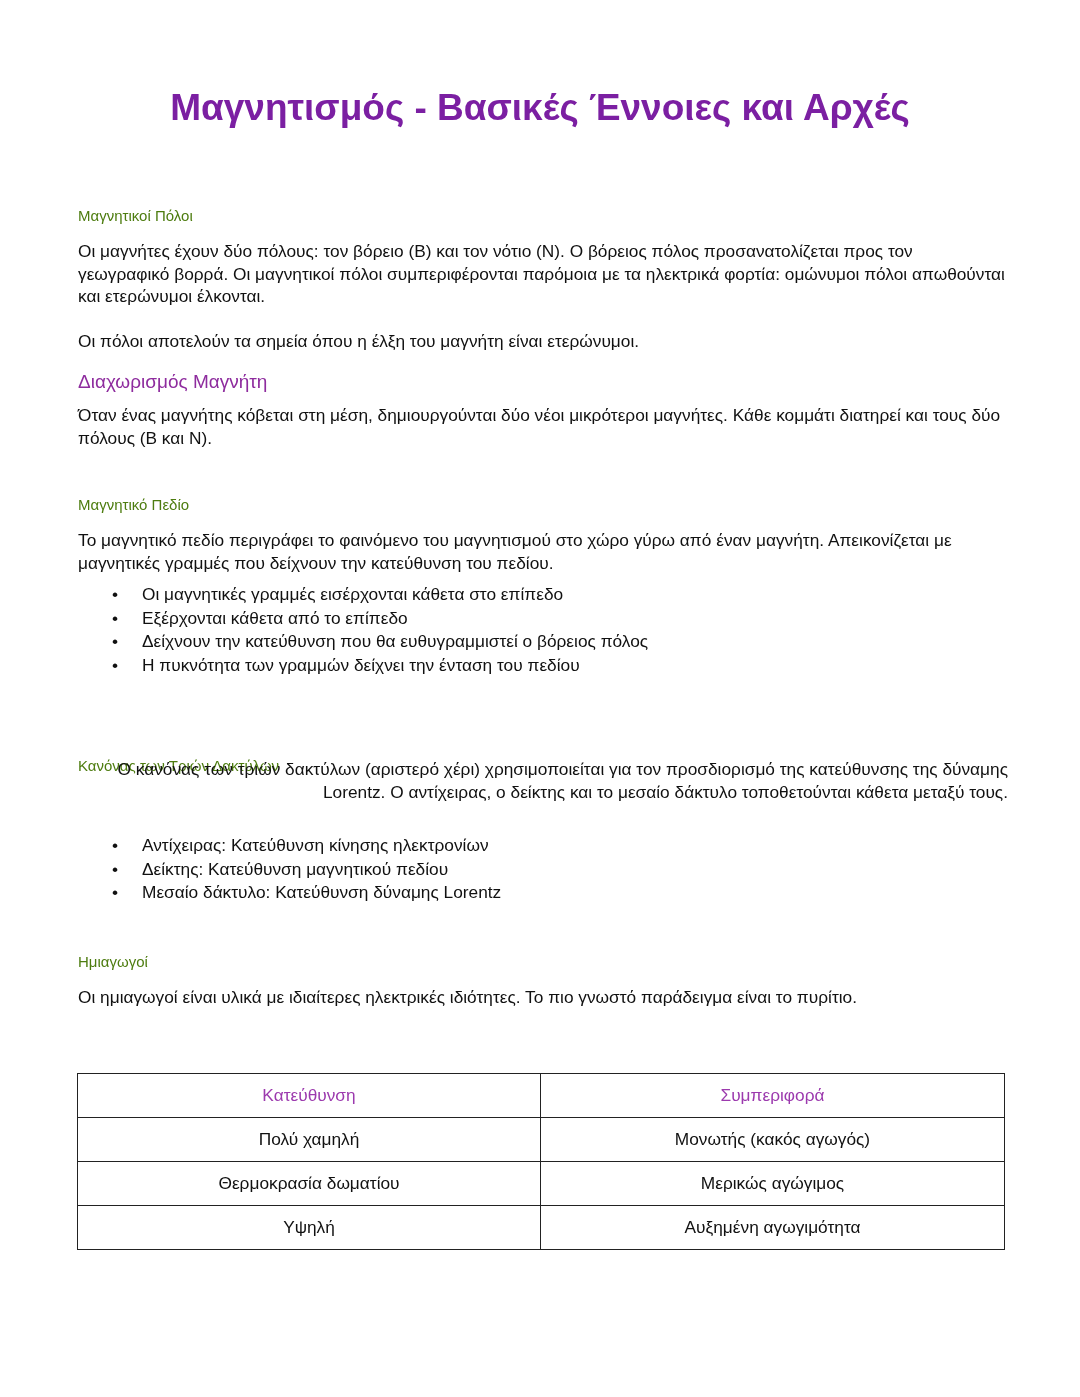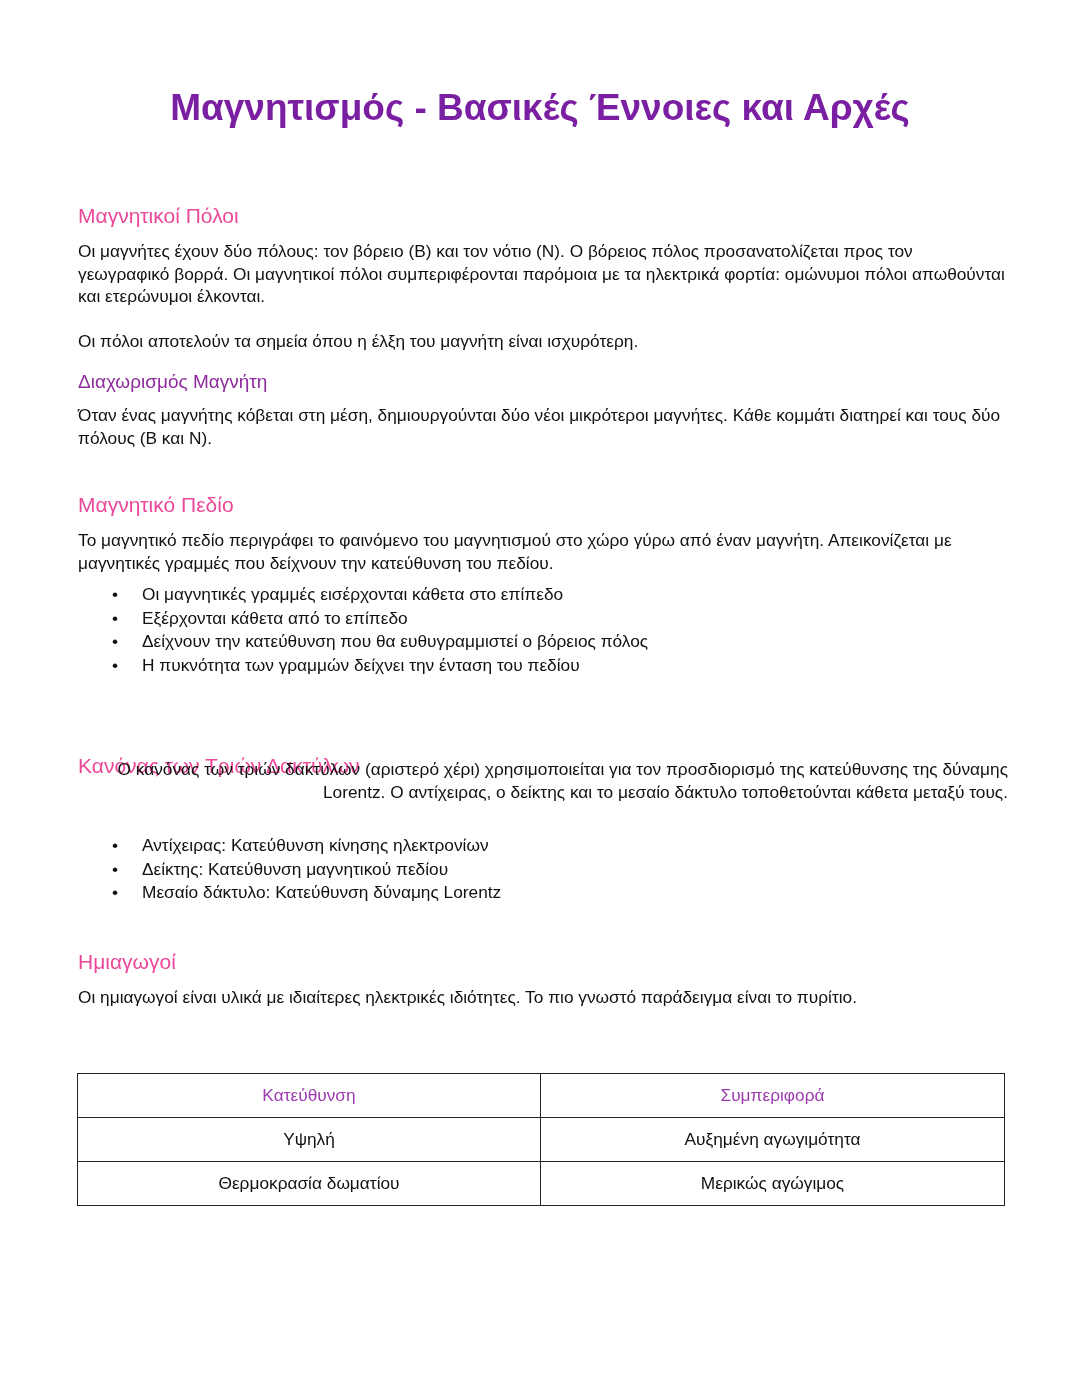--- a/index.html
+++ b/index.html
@@ -38,23 +38,23 @@
     .content {
       position: absolute;
       left: 78px;
       top: 0;
       width: 930px;
     }
     h2.section {
       position: absolute;
       left: 0;
       margin: 0;
-      font-size: 21px;
+      font-size: 15px;
       font-weight: normal;
-      color: #ec4899;
+      color: #4d7c0f;
       line-height: 28px;
       white-space: nowrap;
     }
     h3.subsection {
       position: absolute;
       left: 0;
       margin: 0;
       font-size: 19px;
       font-weight: normal;
       color: #8e2c9e;
@@ -120,21 +120,21 @@
 <body>
 
 <div class="page">
 
   <h1 class="title">Μαγνητισμός - Βασικές Έννοιες και Αρχές</h1>
 
   <div class="content">
 
     <h2 class="section" style="top:202px;">Μαγνητικοί Πόλοι</h2>
     <p class="para" style="top:240px;">Οι μαγνήτες έχουν δύο πόλους: τον βόρειο (Β) και τον νότιο (Ν). Ο βόρειος πόλος προσανατολίζεται προς τον γεωγραφικό βορρά. Οι μαγνητικοί πόλοι συμπεριφέρονται παρόμοια με τα ηλεκτρικά φορτία: ομώνυμοι πόλοι απωθούνται και ετερώνυμοι έλκονται.</p>
-    <p class="para" style="top:330px;">Οι πόλοι αποτελούν τα σημεία όπου η έλξη του μαγνήτη είναι ισχυρότερη.</p>
+    <p class="para" style="top:330px;">Οι πόλοι αποτελούν τα σημεία όπου η έλξη του μαγνήτη είναι ετερώνυμοι.</p>
 
     <h3 class="subsection" style="top:369px;">Διαχωρισμός Μαγνήτη</h3>
     <p class="para" style="top:404px;">Όταν ένας μαγνήτης κόβεται στη μέση, δημιουργούνται δύο νέοι μικρότεροι μαγνήτες. Κάθε κομμάτι διατηρεί και τους δύο πόλους (Β και Ν).</p>
 
     <h2 class="section" style="top:491px;">Μαγνητικό Πεδίο</h2>
     <p class="para" style="top:529px;">Το μαγνητικό πεδίο περιγράφει το φαινόμενο του μαγνητισμού στο χώρο γύρω από έναν μαγνήτη. Απεικονίζεται με μαγνητικές γραμμές που δείχνουν την κατεύθυνση του πεδίου.</p>
     <ul class="bullets" style="top:583px;">
       <li><span class="bullet">•</span><span>Οι μαγνητικές γραμμές εισέρχονται κάθετα στο επίπεδο</span></li>
       <li><span class="bullet">•</span><span>Εξέρχονται κάθετα από το επίπεδο</span></li>
       <li><span class="bullet">•</span><span>Δείχνουν την κατεύθυνση που θα ευθυγραμμιστεί ο βόρειος πόλος</span></li>
@@ -159,23 +159,27 @@
         <col class="c2">
       </colgroup>
     <thead>
       <tr>
         <th>Κατεύθυνση</th>
         <th>Συμπεριφορά</th>
       </tr>
     </thead>
     <tbody>
       <tr>
-        <td>Υψηλή</td>
-        <td>Αυξημένη αγωγιμότητα</td>
+        <td>Πολύ χαμηλή</td>
+        <td>Μονωτής (κακός αγωγός)</td>
       </tr>
       <tr>
         <td>Θερμοκρασία δωματίου</td>
         <td>Μερικώς αγώγιμος</td>
+      </tr>
+      <tr>
+        <td>Υψηλή</td>
+        <td>Αυξημένη αγωγιμότητα</td>
       </tr>
     </tbody>
   </table>
 
 </div>
 
 </body></html>

